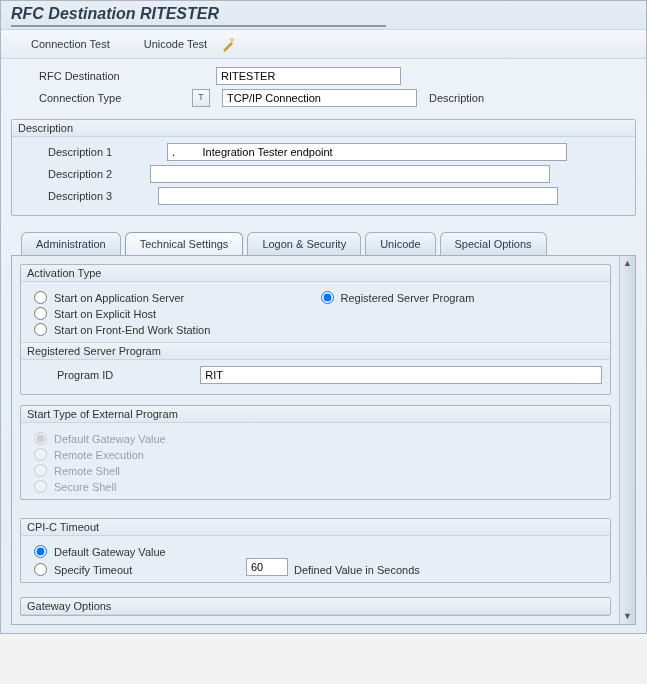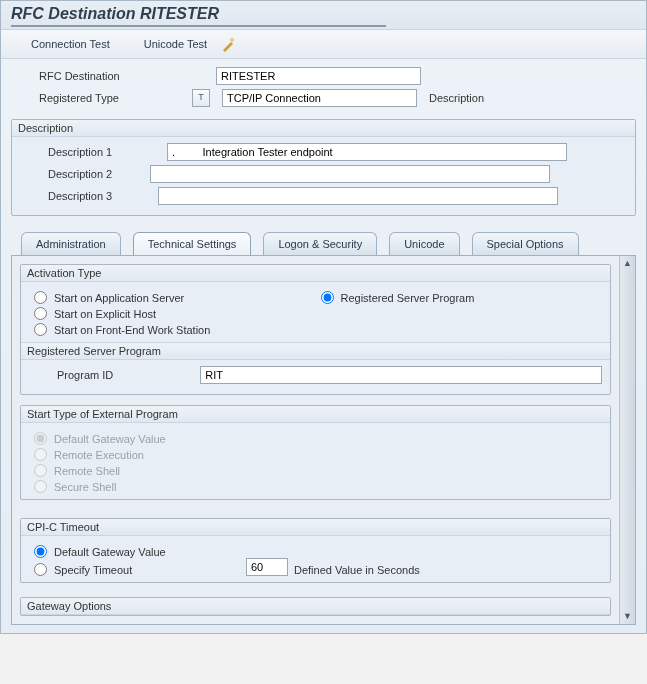--- a/index.html
+++ b/index.html
@@ -107,21 +107,21 @@
     align-items: flex-end;
     padding: 8px 10px 0 20px;
   }
   .tab {
     border: 1px solid #9fb1c2;
     border-bottom: none;
     border-top-left-radius: 6px;
     border-top-right-radius: 6px;
     background: linear-gradient(#f1f6fb,#d8e2ec);
     padding: 4px 14px;
-    margin-right: 12px;
+    margin-right: 4px;
     cursor: pointer;
     color: #2a3a4b;
     line-height: 14px;
   }
   .tab.active {
     background: linear-gradient(#fbfdff,#eaf0f6);
     font-weight: normal;
     border-color: #8ea3b7;
   }
   .tab-content-wrap {
@@ -188,24 +188,24 @@
           <path d="M2 14 L10 6 L12 8 L4 16 Z" fill="#caa23a"></path>
           <path d="M11 1 L12 3 L14 4 L12 5 L11 7 L10 5 L8 4 L10 3 Z" fill="#e8c96a"></path>
         </svg>
     </span>
   </div>
 
   <div class="header-fields">
     <div class="row">
       <div class="label">RFC Destination</div>
       <div style="width:42px;"></div>
-      <input type="text" class="text-field ro" style="width: 205px;" readonly="" value="RITESTER">
+      <input type="text" class="text-field ro" style="width: 185px;" readonly="" value="RITESTER">
     </div>
     <div class="row">
-      <div class="label">Registered Type</div>
+      <div class="label">Connection Type</div>
       <div style="width:42px; display:flex; justify-content:flex-end; padding-right:6px;">
         <div class="small-help">T</div>
       </div>
       <input type="text" class="text-field ro" style="width: 195px;" readonly="" value="TCP/IP Connection">
       <div style="margin-left:12px">Description</div>
     </div>
   </div>
 
   <div class="groupbox">
     <div class="legend">Description</div>

